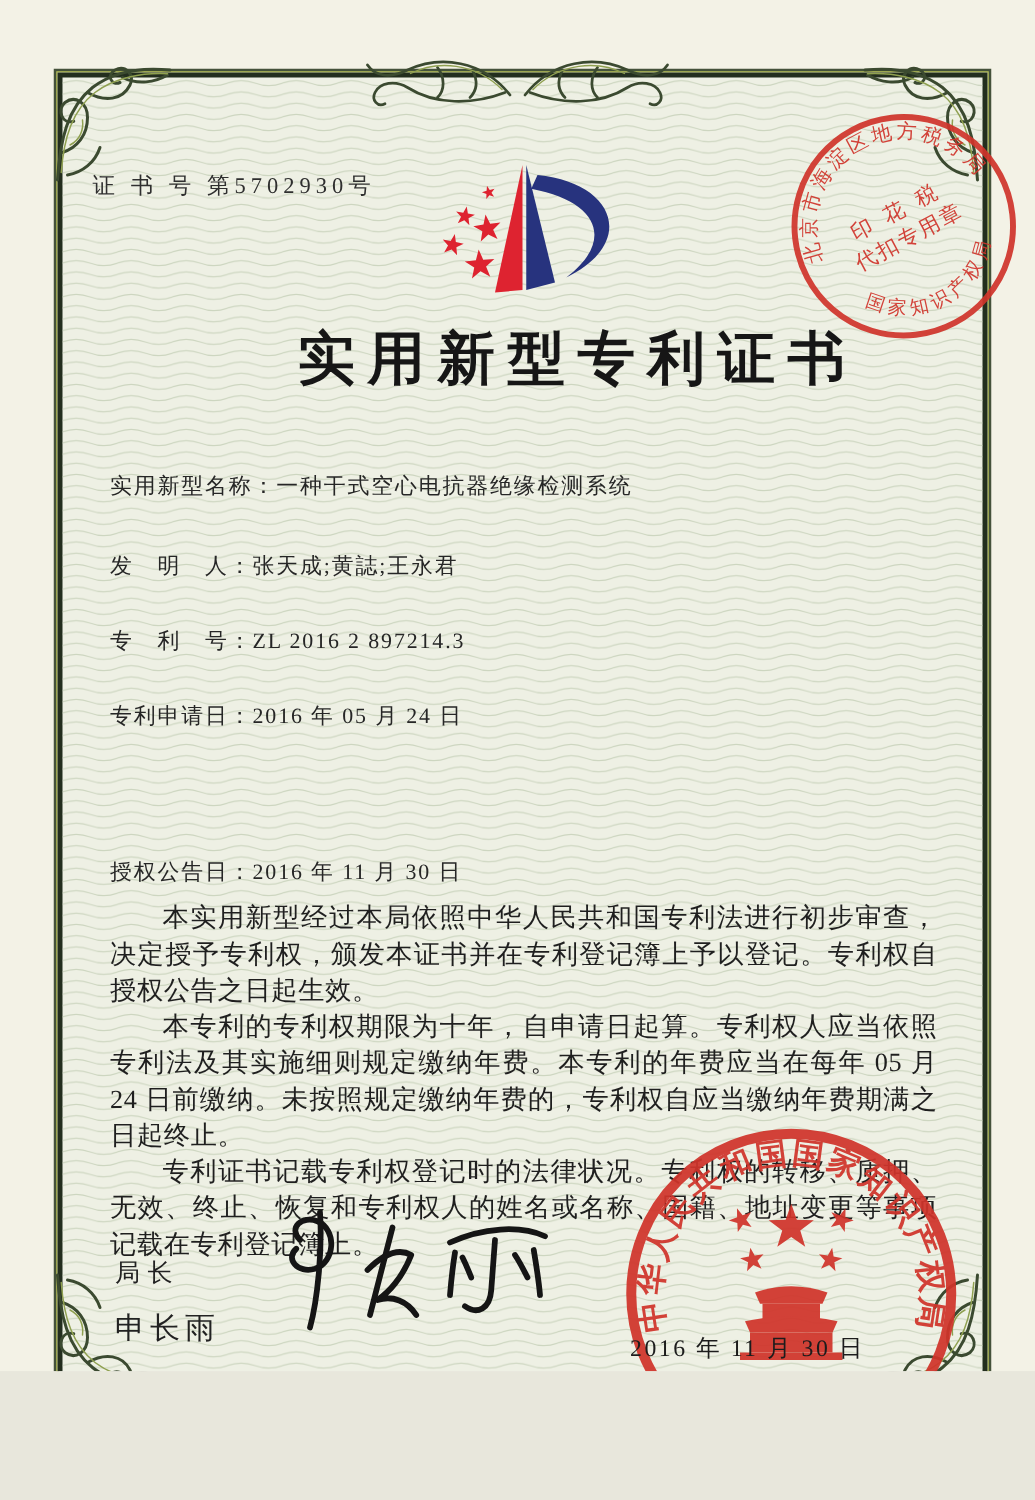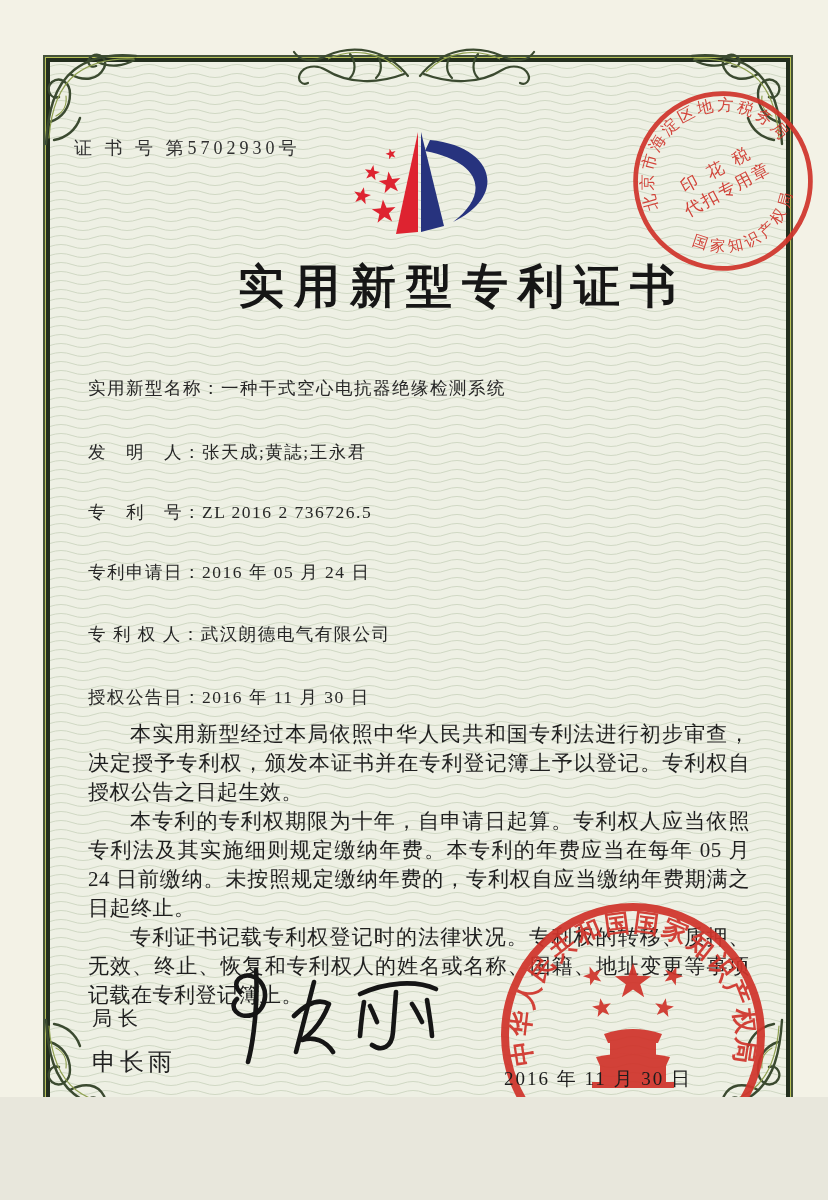--- a/index.html
+++ b/index.html
@@ -127,27 +127,24 @@
 
   <div class="title">实用新型专利证书</div>
 
   <div class="field" style="top:376px">
     <span>实用新型名称：</span><span>一种干式空心电抗器绝缘检测系统</span>
   </div>
   <div class="field" style="top:440px">
     <span>发　明　人：</span><span>张天成;黄誌;王永君</span>
   </div>
   <div class="field" style="top:500px">
-    <span>专　利　号：</span><span>ZL 2016 2 736726.5</span>
+    <span>专　利　号：</span><span>ZL 2016 2 897214.3</span>
   </div>
   <div class="field" style="top:560px">
     <span>专利申请日：</span><span>2016 年 05 月 24 日</span>
-  </div>
-  <div class="field" style="top:622px">
-    <span>专 利 权 人：</span><span>武汉朗德电气有限公司</span>
   </div>
   <div class="field" style="top:685px">
     <span>授权公告日：</span><span>2016 年 11 月 30 日</span>
   </div>
 
   <div class="body-text">
     <p>本实用新型经过本局依照中华人民共和国专利法进行初步审查，决定授予专利权，颁发本证书并在专利登记簿上予以登记。专利权自授权公告之日起生效。</p>
     <p>本专利的专利权期限为十年，自申请日起算。专利权人应当依照专利法及其实施细则规定缴纳年费。本专利的年费应当在每年 05 月 24 日前缴纳。未按照规定缴纳年费的，专利权自应当缴纳年费期满之日起终止。</p>
     <p>专利证书记载专利权登记时的法律状况。专利权的转移、质押、无效、终止、恢复和专利权人的姓名或名称、国籍、地址变更等事项记载在专利登记簿上。</p>
   </div>

